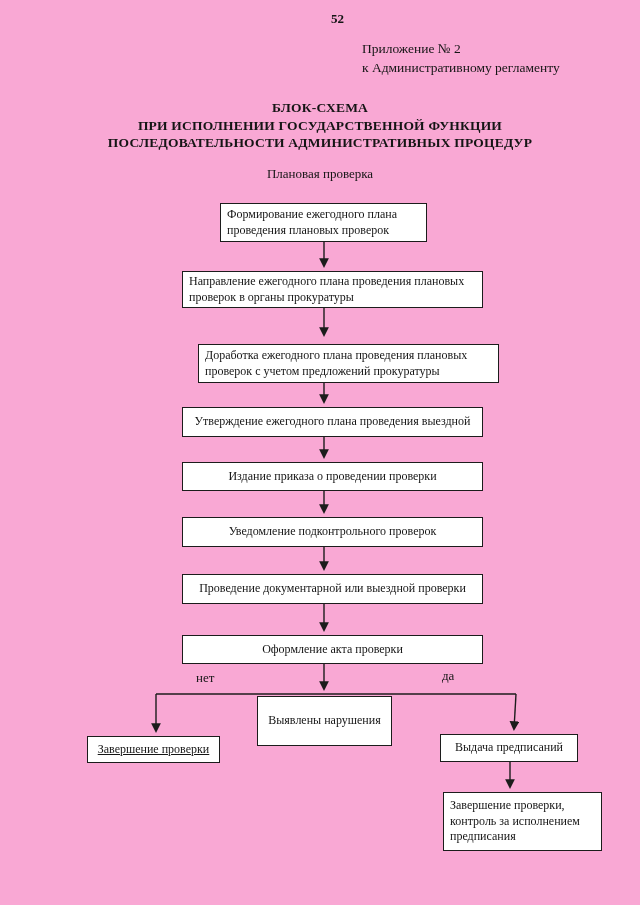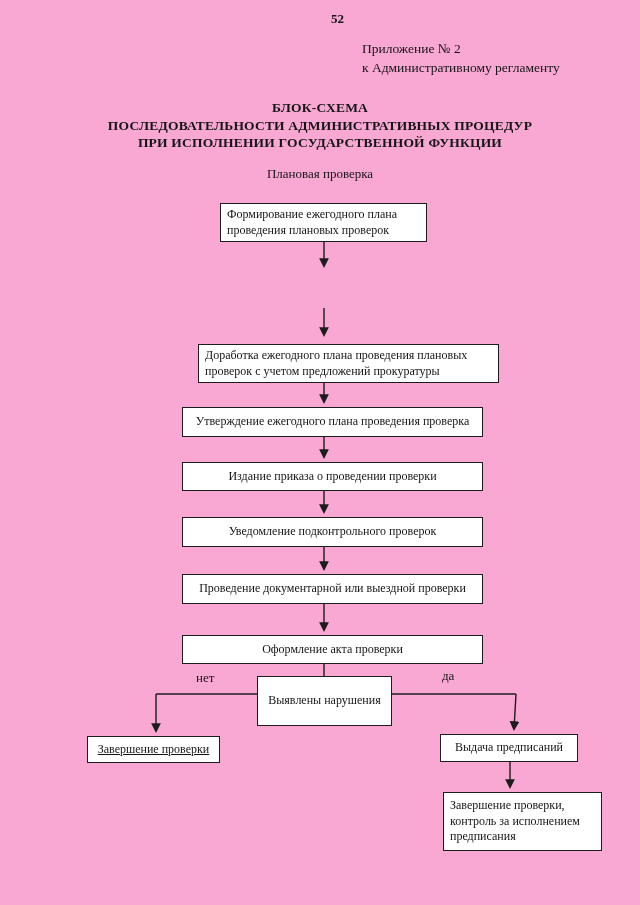--- a/index.html
+++ b/index.html
@@ -87,22 +87,22 @@
 
   <div class="pagenum">52</div>
 
   <div class="annex">
     <div>Приложение № 2</div>
     <div>к Административному регламенту</div>
   </div>
 
   <div class="title">
     <div>БЛОК-СХЕМА</div>
+    <div>ПРИ ИСПОЛНЕНИИ ГОСУДАРСТВЕННОЙ ФУНКЦИИ</div>
     <div>ПОСЛЕДОВАТЕЛЬНОСТИ АДМИНИСТРАТИВНЫХ ПРОЦЕДУР</div>
-    <div>ПРИ ИСПОЛНЕНИИ ГОСУДАРСТВЕННОЙ ФУНКЦИИ</div>
   </div>
 
   <div class="subtitle">Плановая проверка</div>
 
   <svg class="connectors" viewBox="0 0 640 905" xmlns="http://www.w3.org/2000/svg">
     <defs>
       <marker id="ah" markerWidth="9" markerHeight="8" refX="5.5" refY="3.5" orient="auto">
         <path d="M0,0 L7,3.5 L0,7 Z" fill="#1c1c1c"></path>
       </marker>
     </defs>
@@ -117,38 +117,39 @@
       <line x1="324" y1="664" x2="324" y2="689" marker-end="url(#ah)"></line>
       <line x1="156" y1="694" x2="516" y2="694"></line>
       <line x1="156" y1="694" x2="156" y2="731" marker-end="url(#ah)"></line>
       <line x1="516" y1="694" x2="514" y2="729" marker-end="url(#ah)"></line>
       <line x1="510" y1="762" x2="510" y2="787" marker-end="url(#ah)"></line>
     </g>
   </svg>
 
   <div class="fbox" style="left:220px; top:203px; width:207px; height:39px;">Формирование ежегодного плана проведения плановых проверок</div>
 
+  <div class="fbox" style="left:182px; top:271px; width:301px; height:37px;">Направление ежегодного плана проведения плановых проверок в органы прокуратуры</div>
 
   <div class="fbox" style="left:182px; top:344px; width:301px; height:39px;margin-left:16px;">Доработка ежегодного плана проведения плановых проверок с учетом предложений прокуратуры</div>
 
-  <div class="fbox" style="left:182px; top:407px; width:301px; height:30px;">Утверждение ежегодного плана проведения проверка</div>
+  <div class="fbox" style="left:182px; top:407px; width:301px; height:30px;">Утверждение ежегодного плана проведения выездной</div>
 
   <div class="fbox" style="left:182px; top:462px; width:301px; height:29px;">Издание приказа о проведении проверки</div>
 
   <div class="fbox" style="left:182px; top:517px; width:301px; height:30px;">Уведомление подконтрольного проверок</div>
 
   <div class="fbox" style="left:182px; top:574px; width:301px; height:30px;">Проведение документарной или выездной проверки</div>
 
   <div class="fbox" style="left:182px; top:635px; width:301px; height:29px;">Оформление акта проверки</div>
 
   <div class="lbl" style="left:196px; top:670px;">нет</div>
 
   <div class="lbl" style="left:442px; top:668px;">да</div>
 
-  <div class="fbox" style="left:257px; top:676px; width:135px; height:50px;">Выявлены нарушения</div>
+  <div class="fbox" style="left:257px; top:696px; width:135px; height:50px;">Выявлены нарушения</div>
 
   <div class="fbox" style="left:87px; top:736px; width:133px; height:27px;text-decoration:underline;">Завершение проверки</div>
 
   <div class="fbox" style="left:440px; top:734px; width:138px; height:28px;">Выдача предписаний</div>
 
   <div class="fbox" style="left:443px; top:792px; width:159px; height:59px;">Завершение проверки, контроль за исполнением предписания</div>
 
 </div>
 
 </body></html>

